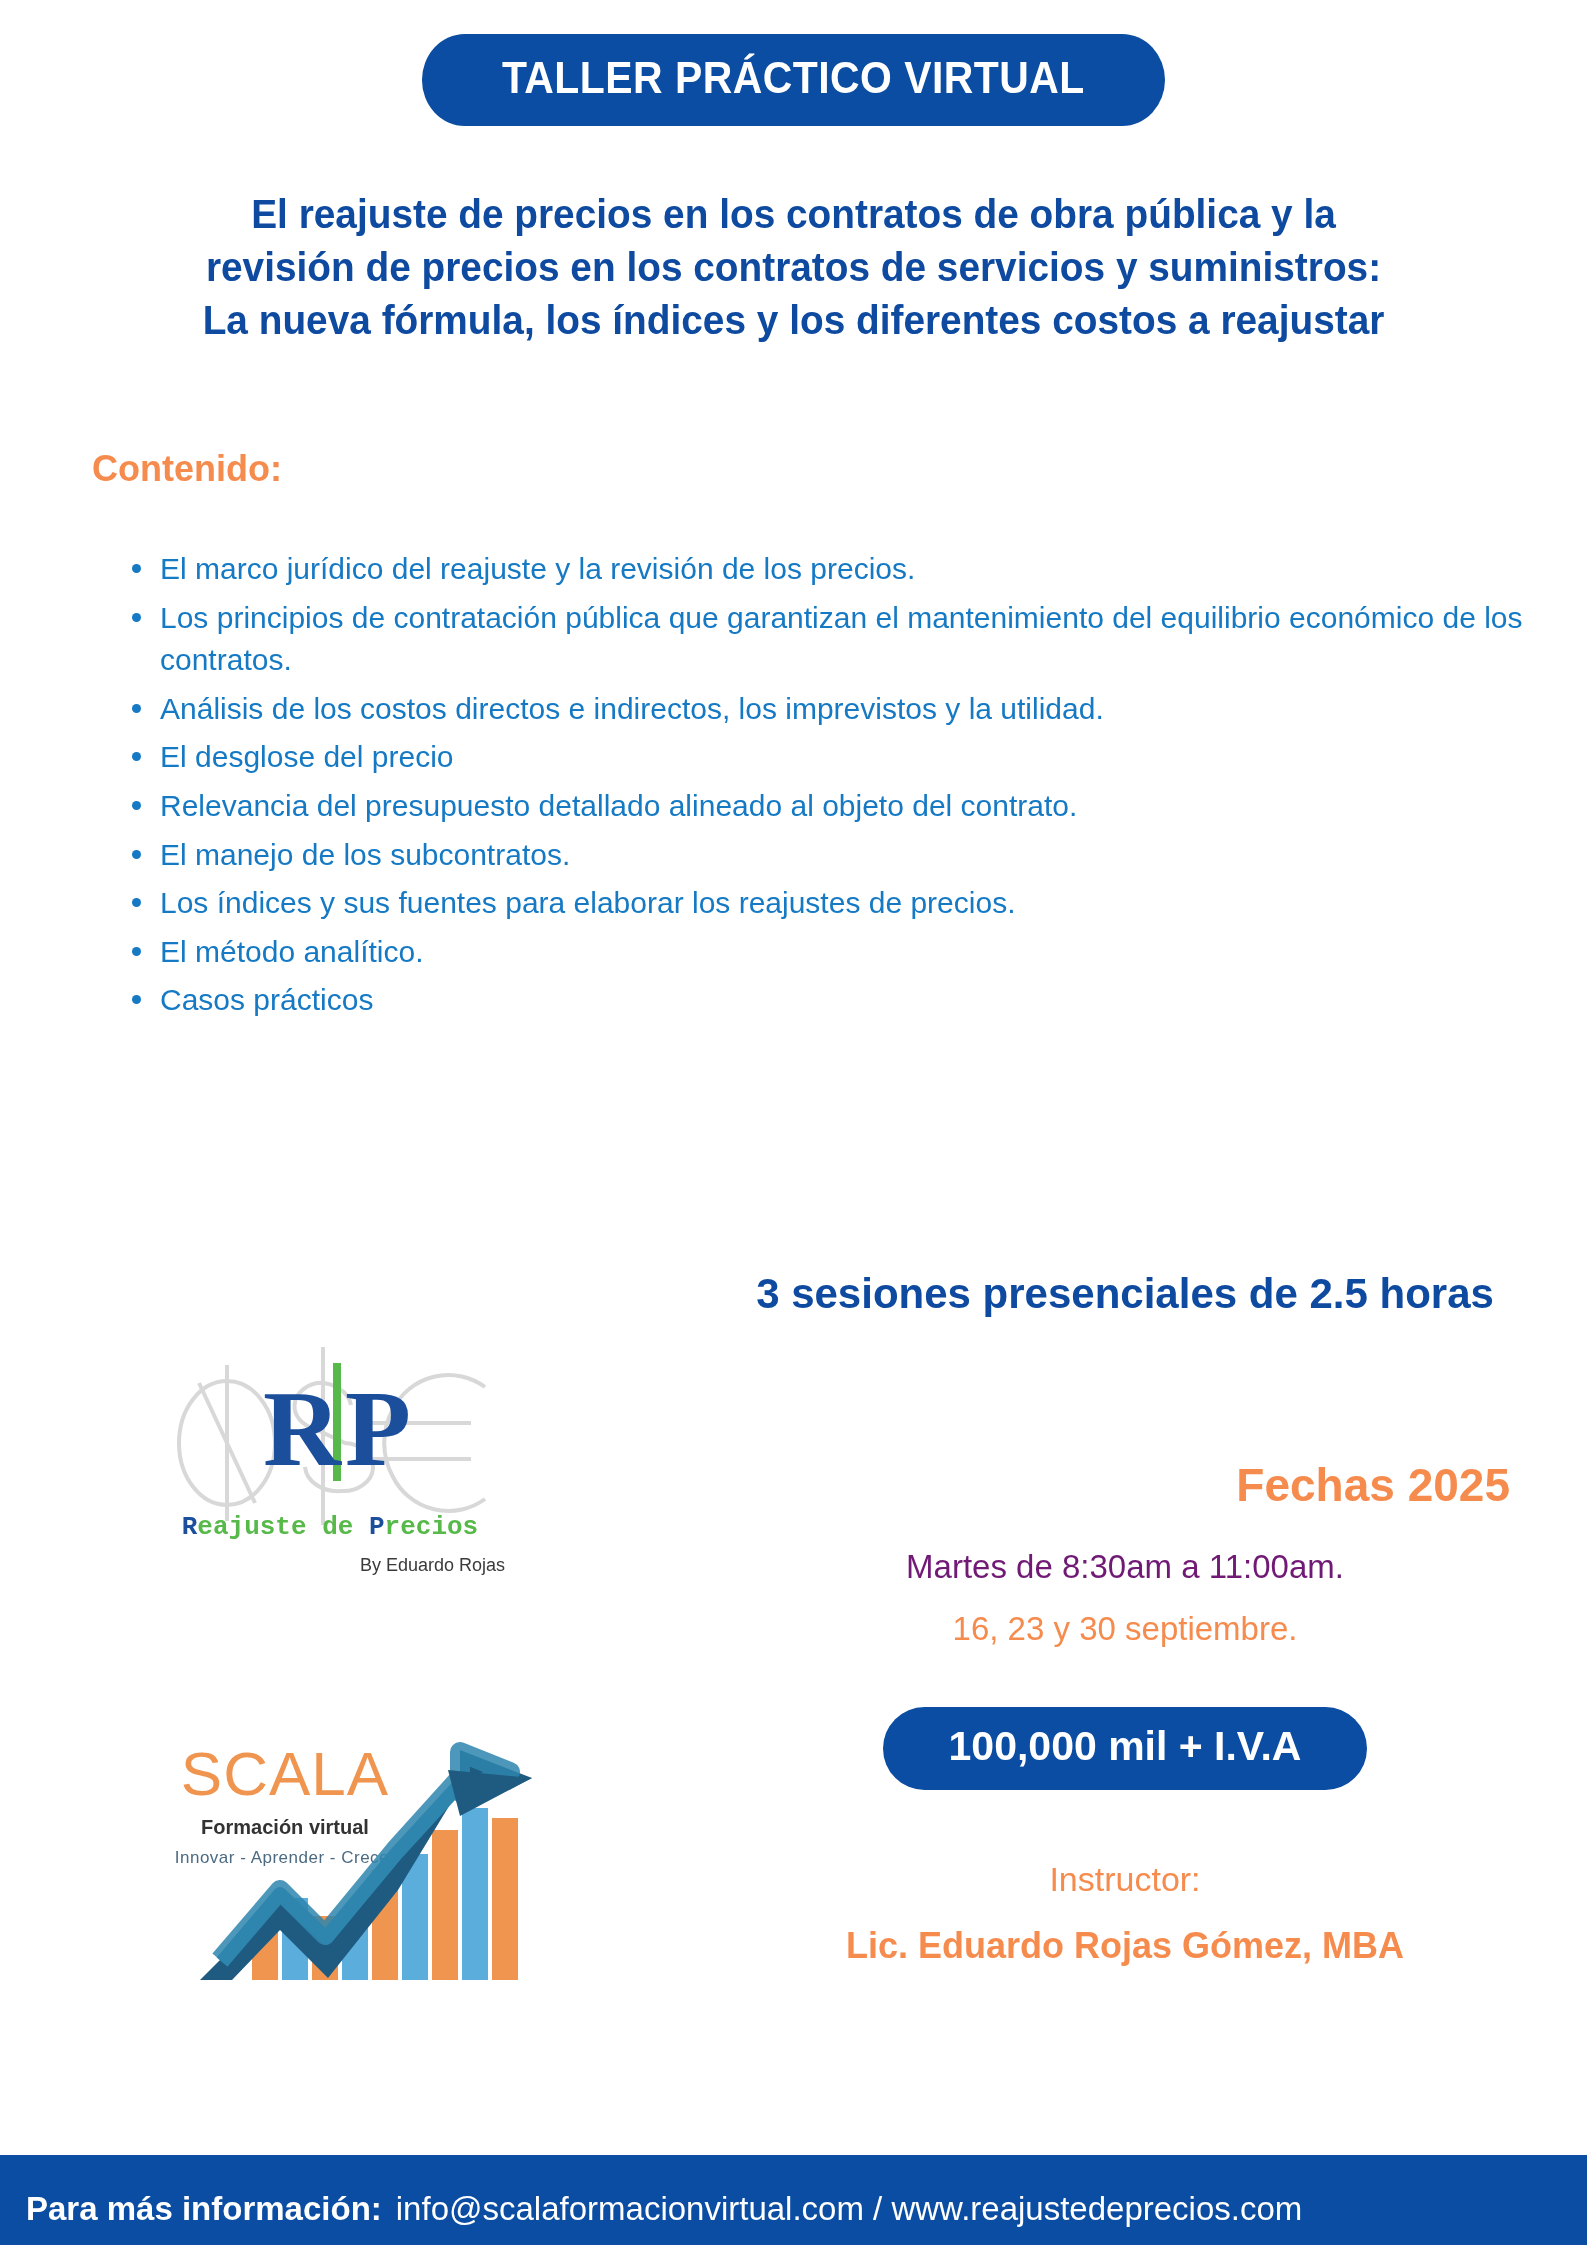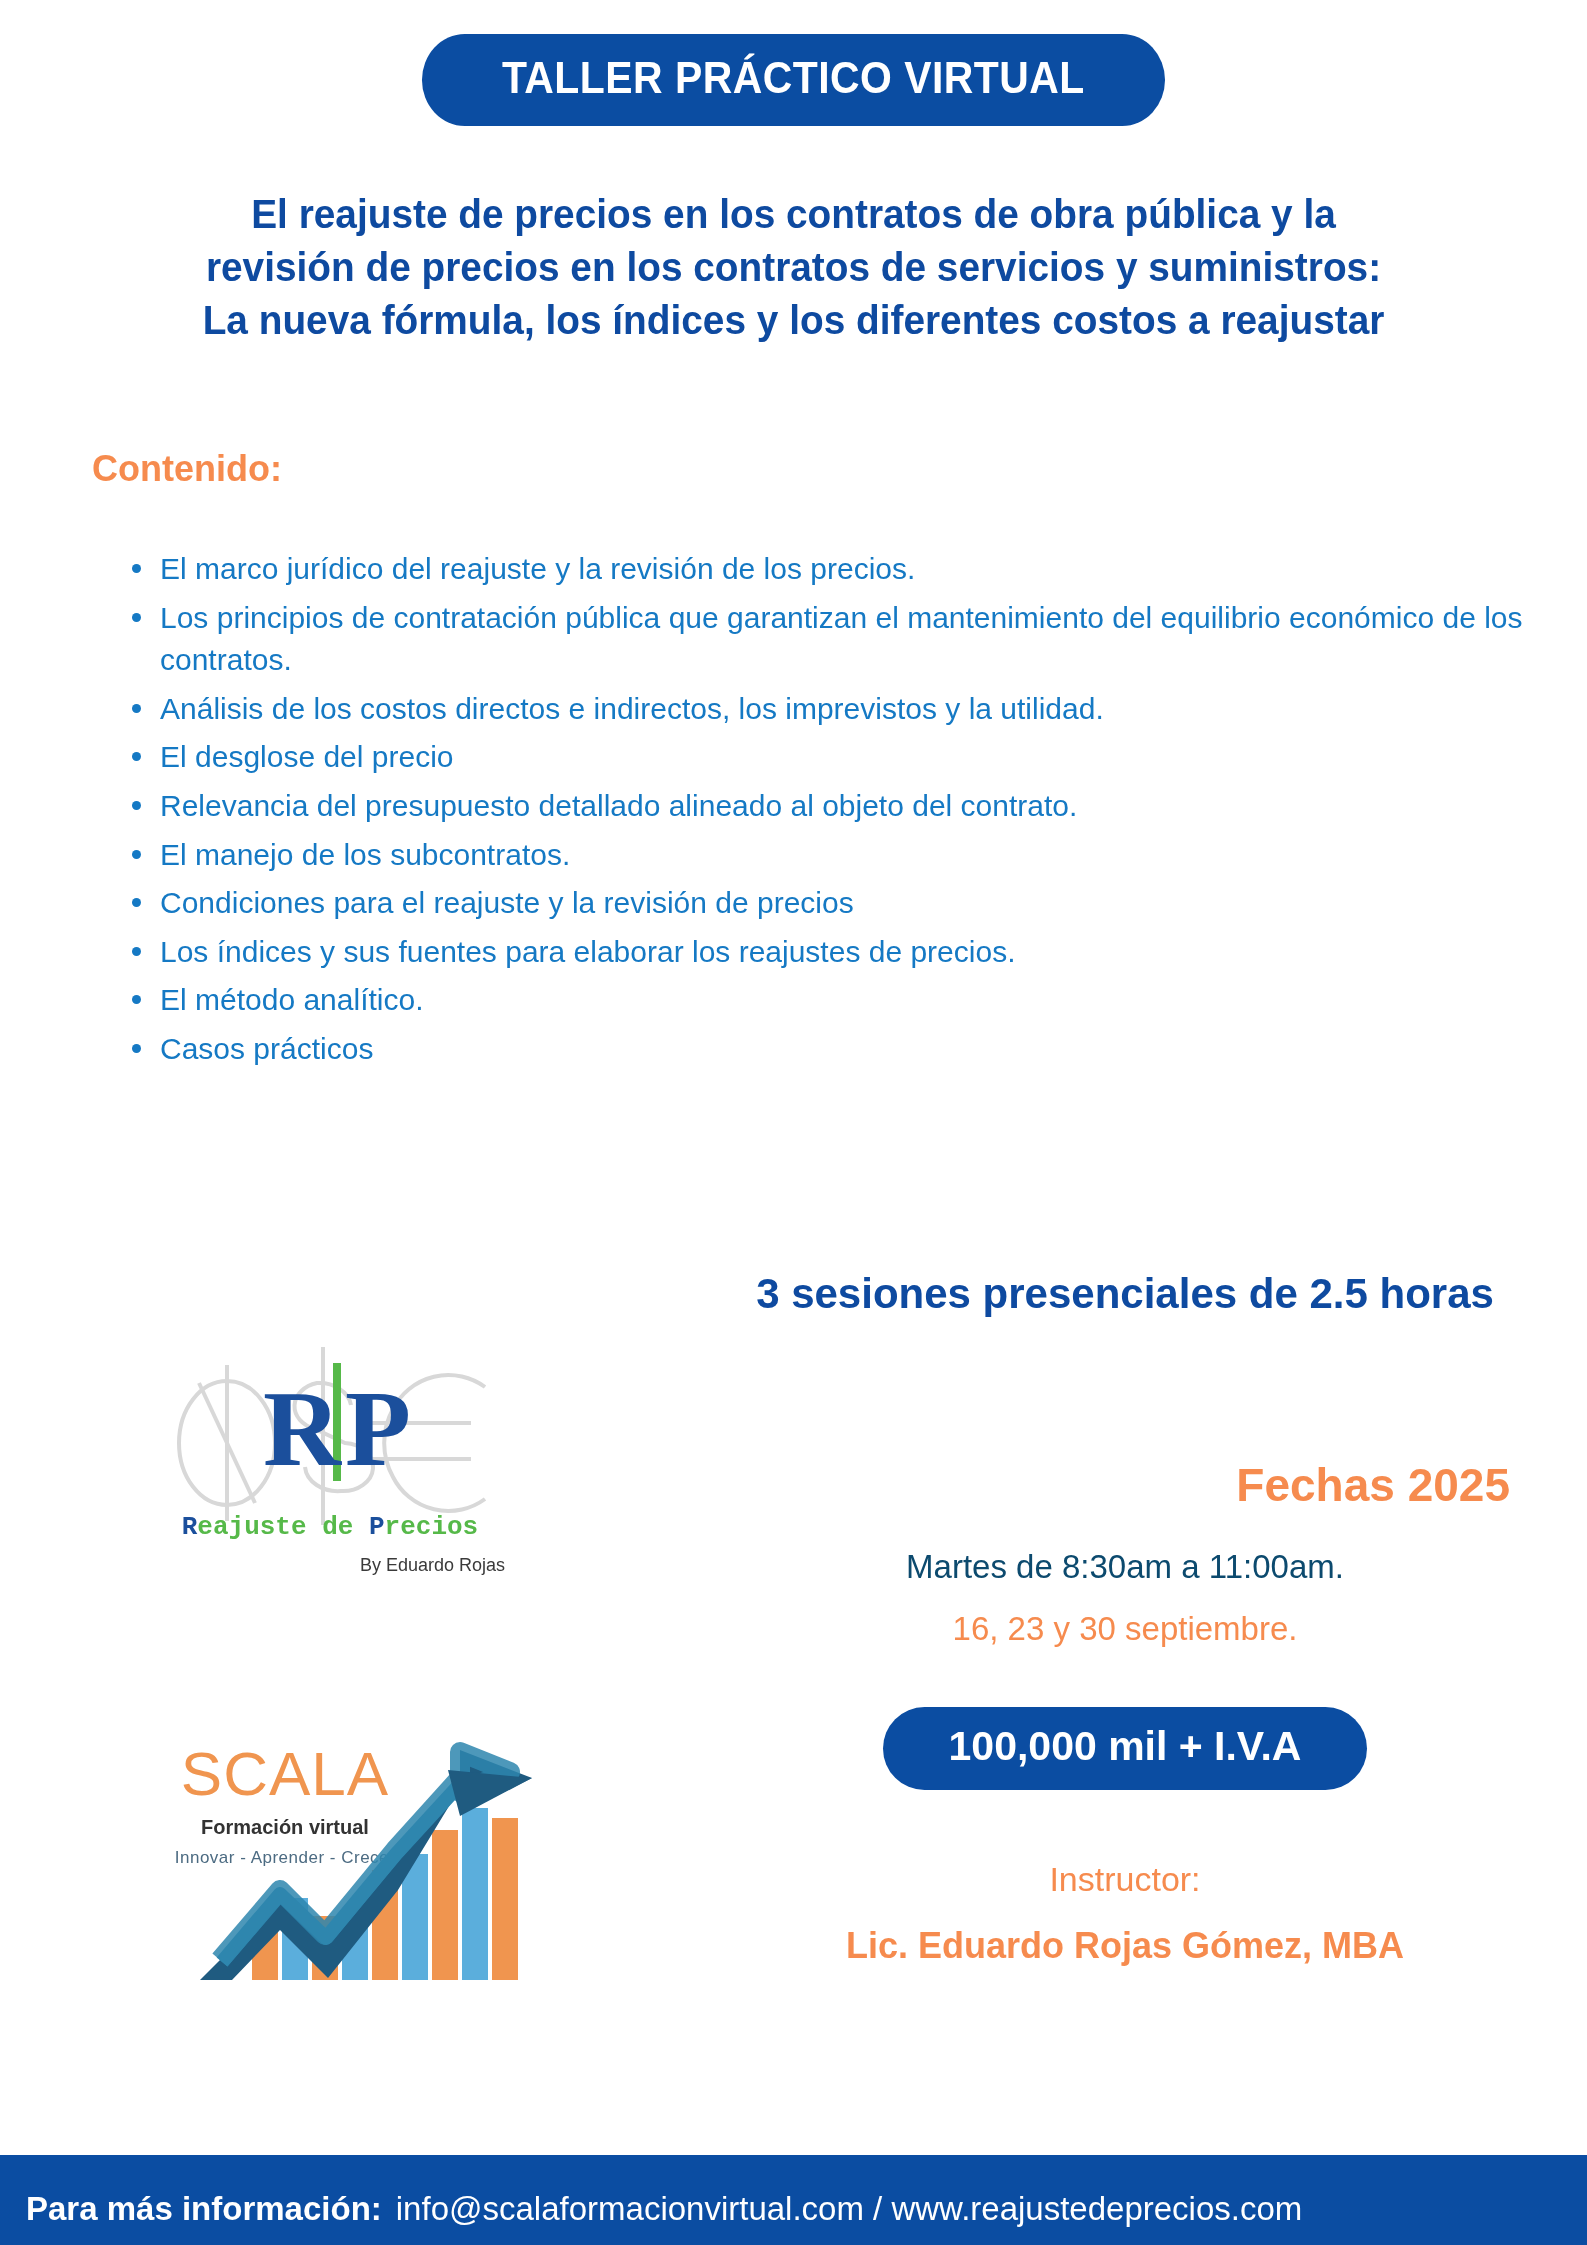--- a/index.html
+++ b/index.html
@@ -115,21 +115,21 @@
     font-size: 46px;
     font-weight: bold;
     font-family: "Liberation Sans Narrow", "Liberation Sans", sans-serif;
   }
   .fechas-line1 {
     position: absolute;
     top: 1548px;
     left: 740px;
     width: 770px;
     text-align: center;
-    color: #0c4a6e;
+    color: #701a75;
     font-size: 33px;
   }
   .fechas-line2 {
     position: absolute;
     top: 1610px;
     left: 740px;
     width: 770px;
     text-align: center;
     color: #F68B4E;
     font-size: 33px;
@@ -284,21 +284,20 @@
 
 <div class="contenido">Contenido:</div>
 
 <ul class="bullets">
   <li>El marco jurídico del reajuste y la revisión de los precios.</li>
   <li>Los principios de contratación pública que garantizan el mantenimiento del equilibrio económico de los contratos.</li>
   <li>Análisis de los costos directos e indirectos, los imprevistos y la utilidad.</li>
   <li>El desglose del precio</li>
   <li>Relevancia del presupuesto detallado alineado al objeto del contrato.</li>
   <li>El manejo de los subcontratos.</li>
-  <li>Condiciones para el reajuste y la revisión de precios</li>
   <li>Los índices y sus fuentes para elaborar los reajustes de precios.</li>
   <li>El método analítico.</li>
   <li>Casos prácticos</li>
 </ul>
 
 <svg class="rpe-logo" viewBox="0 0 350 240">
 
   <g fill="none" stroke="#d8d8d8" stroke-width="4">
     <ellipse cx="72" cy="118" rx="48" ry="62"></ellipse>
     <line x1="72" y1="40" x2="72" y2="196"></line>

